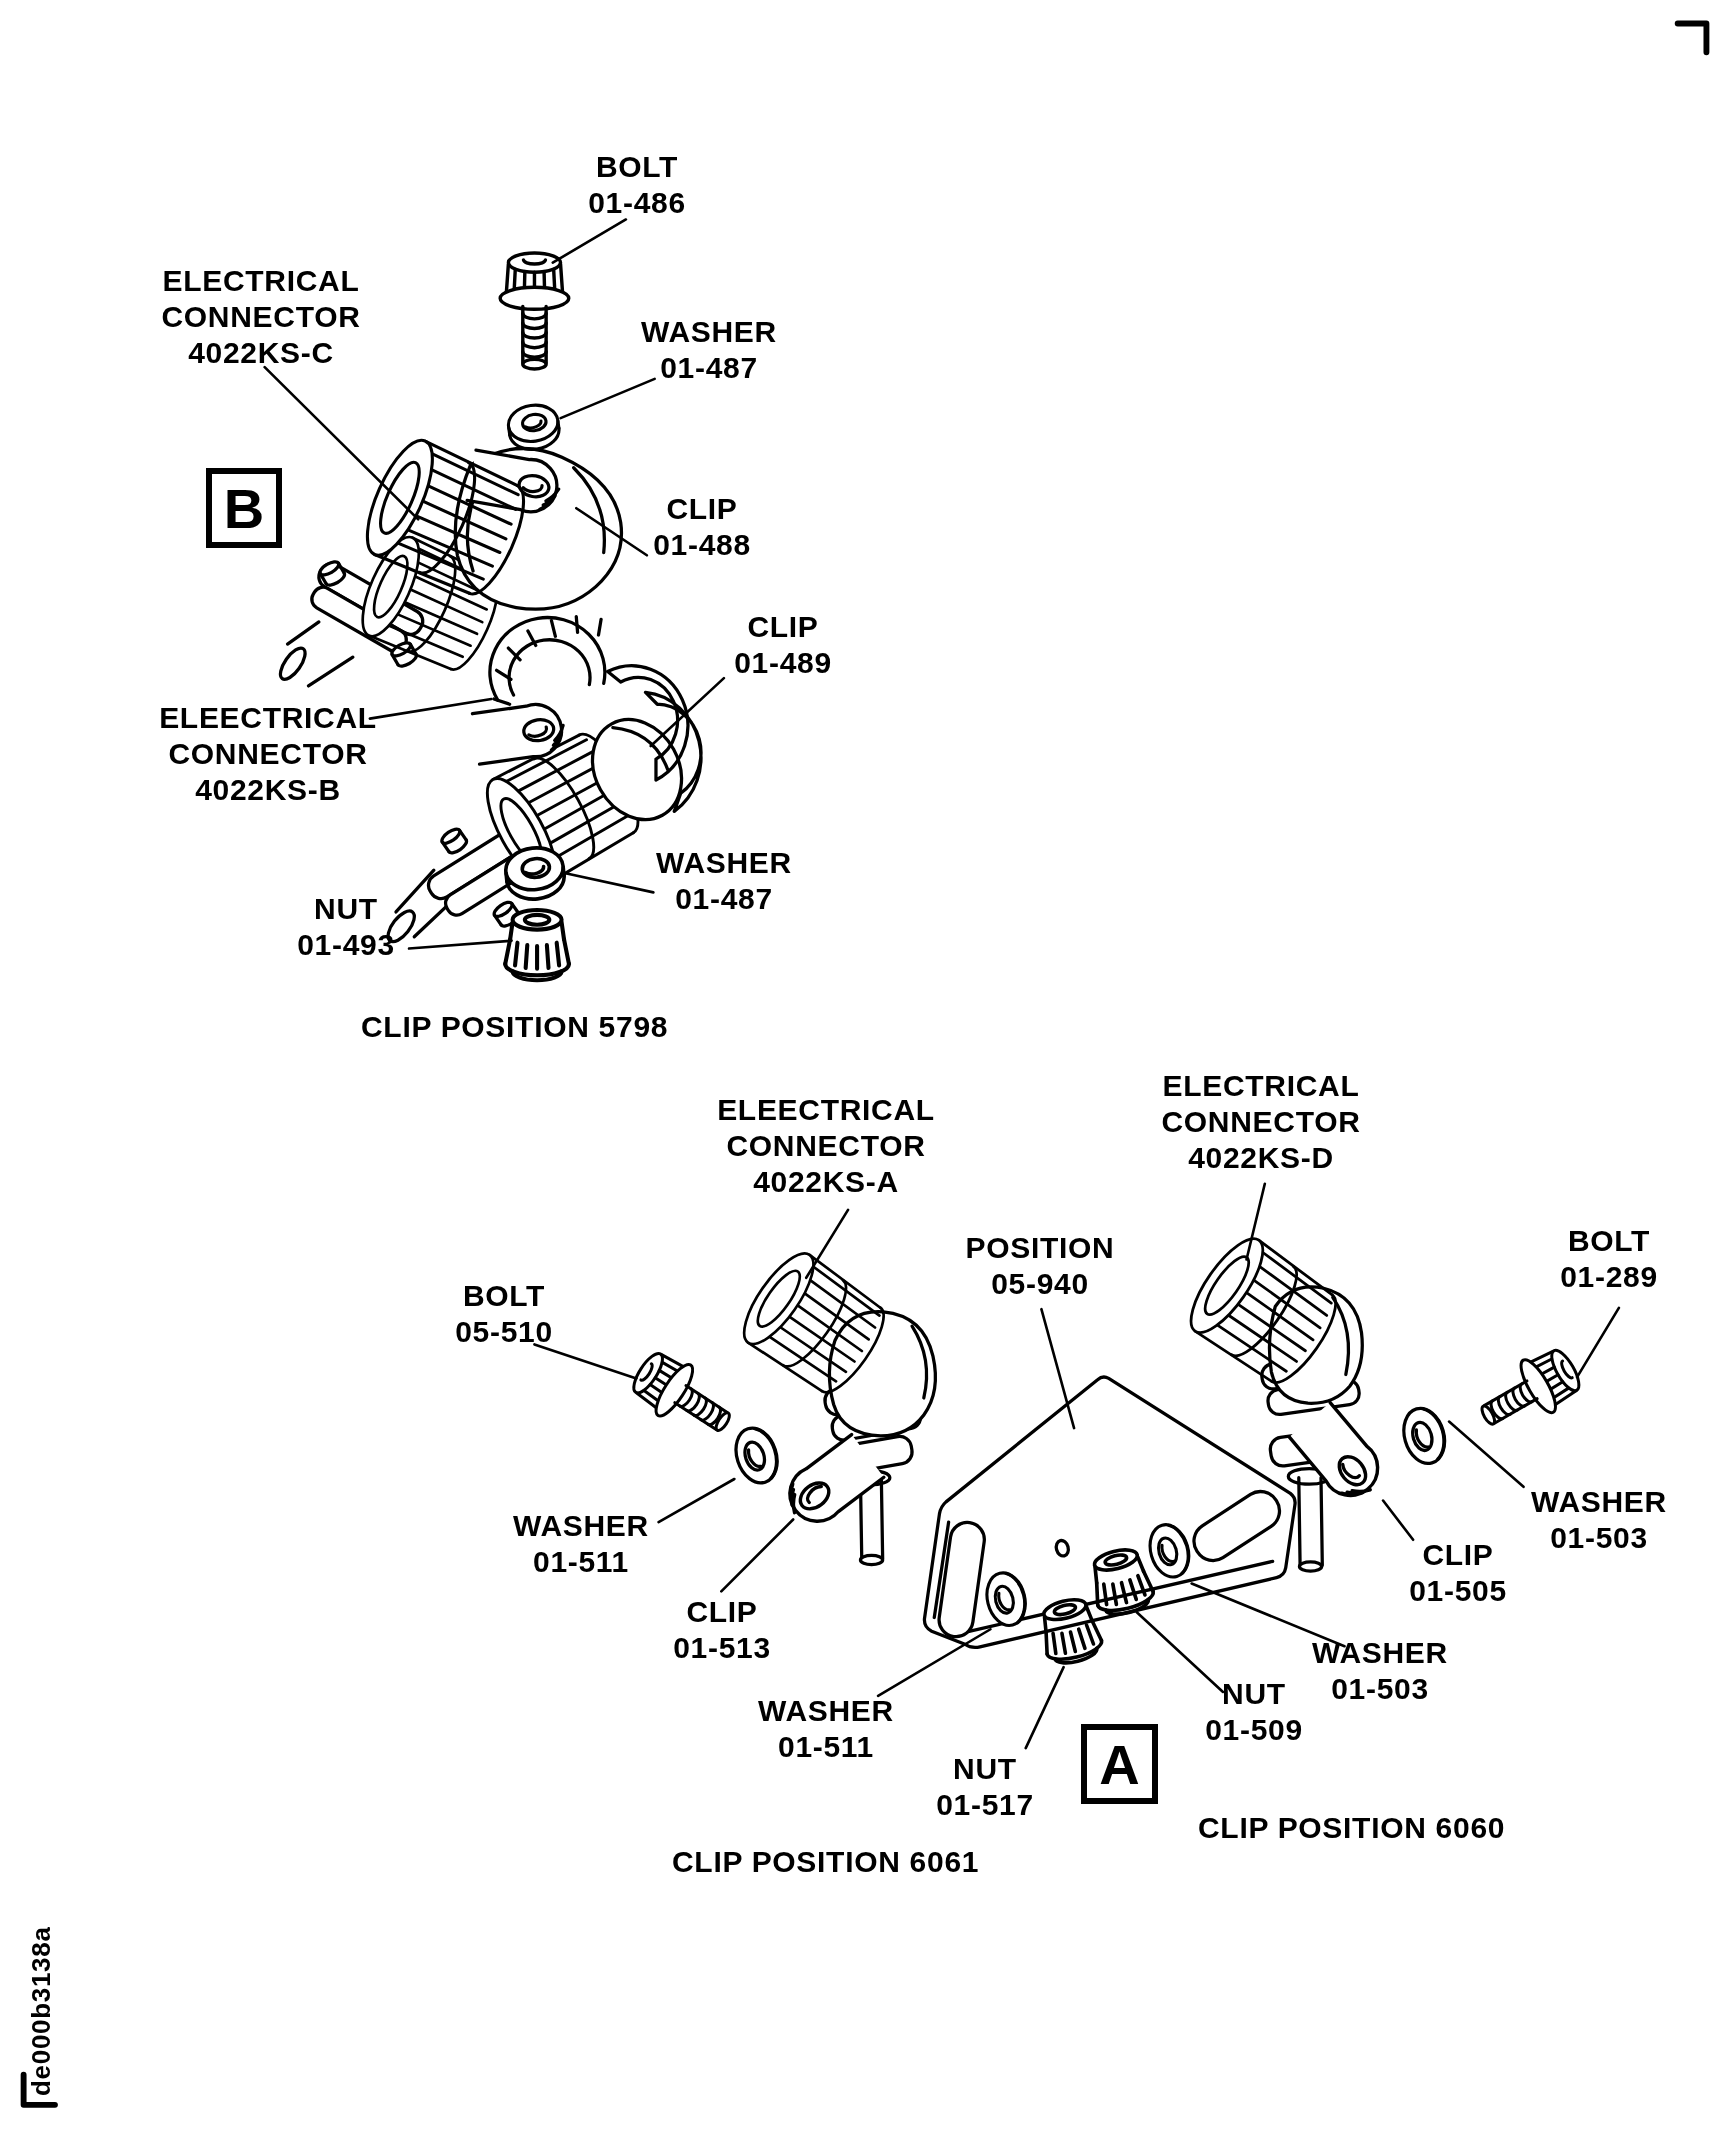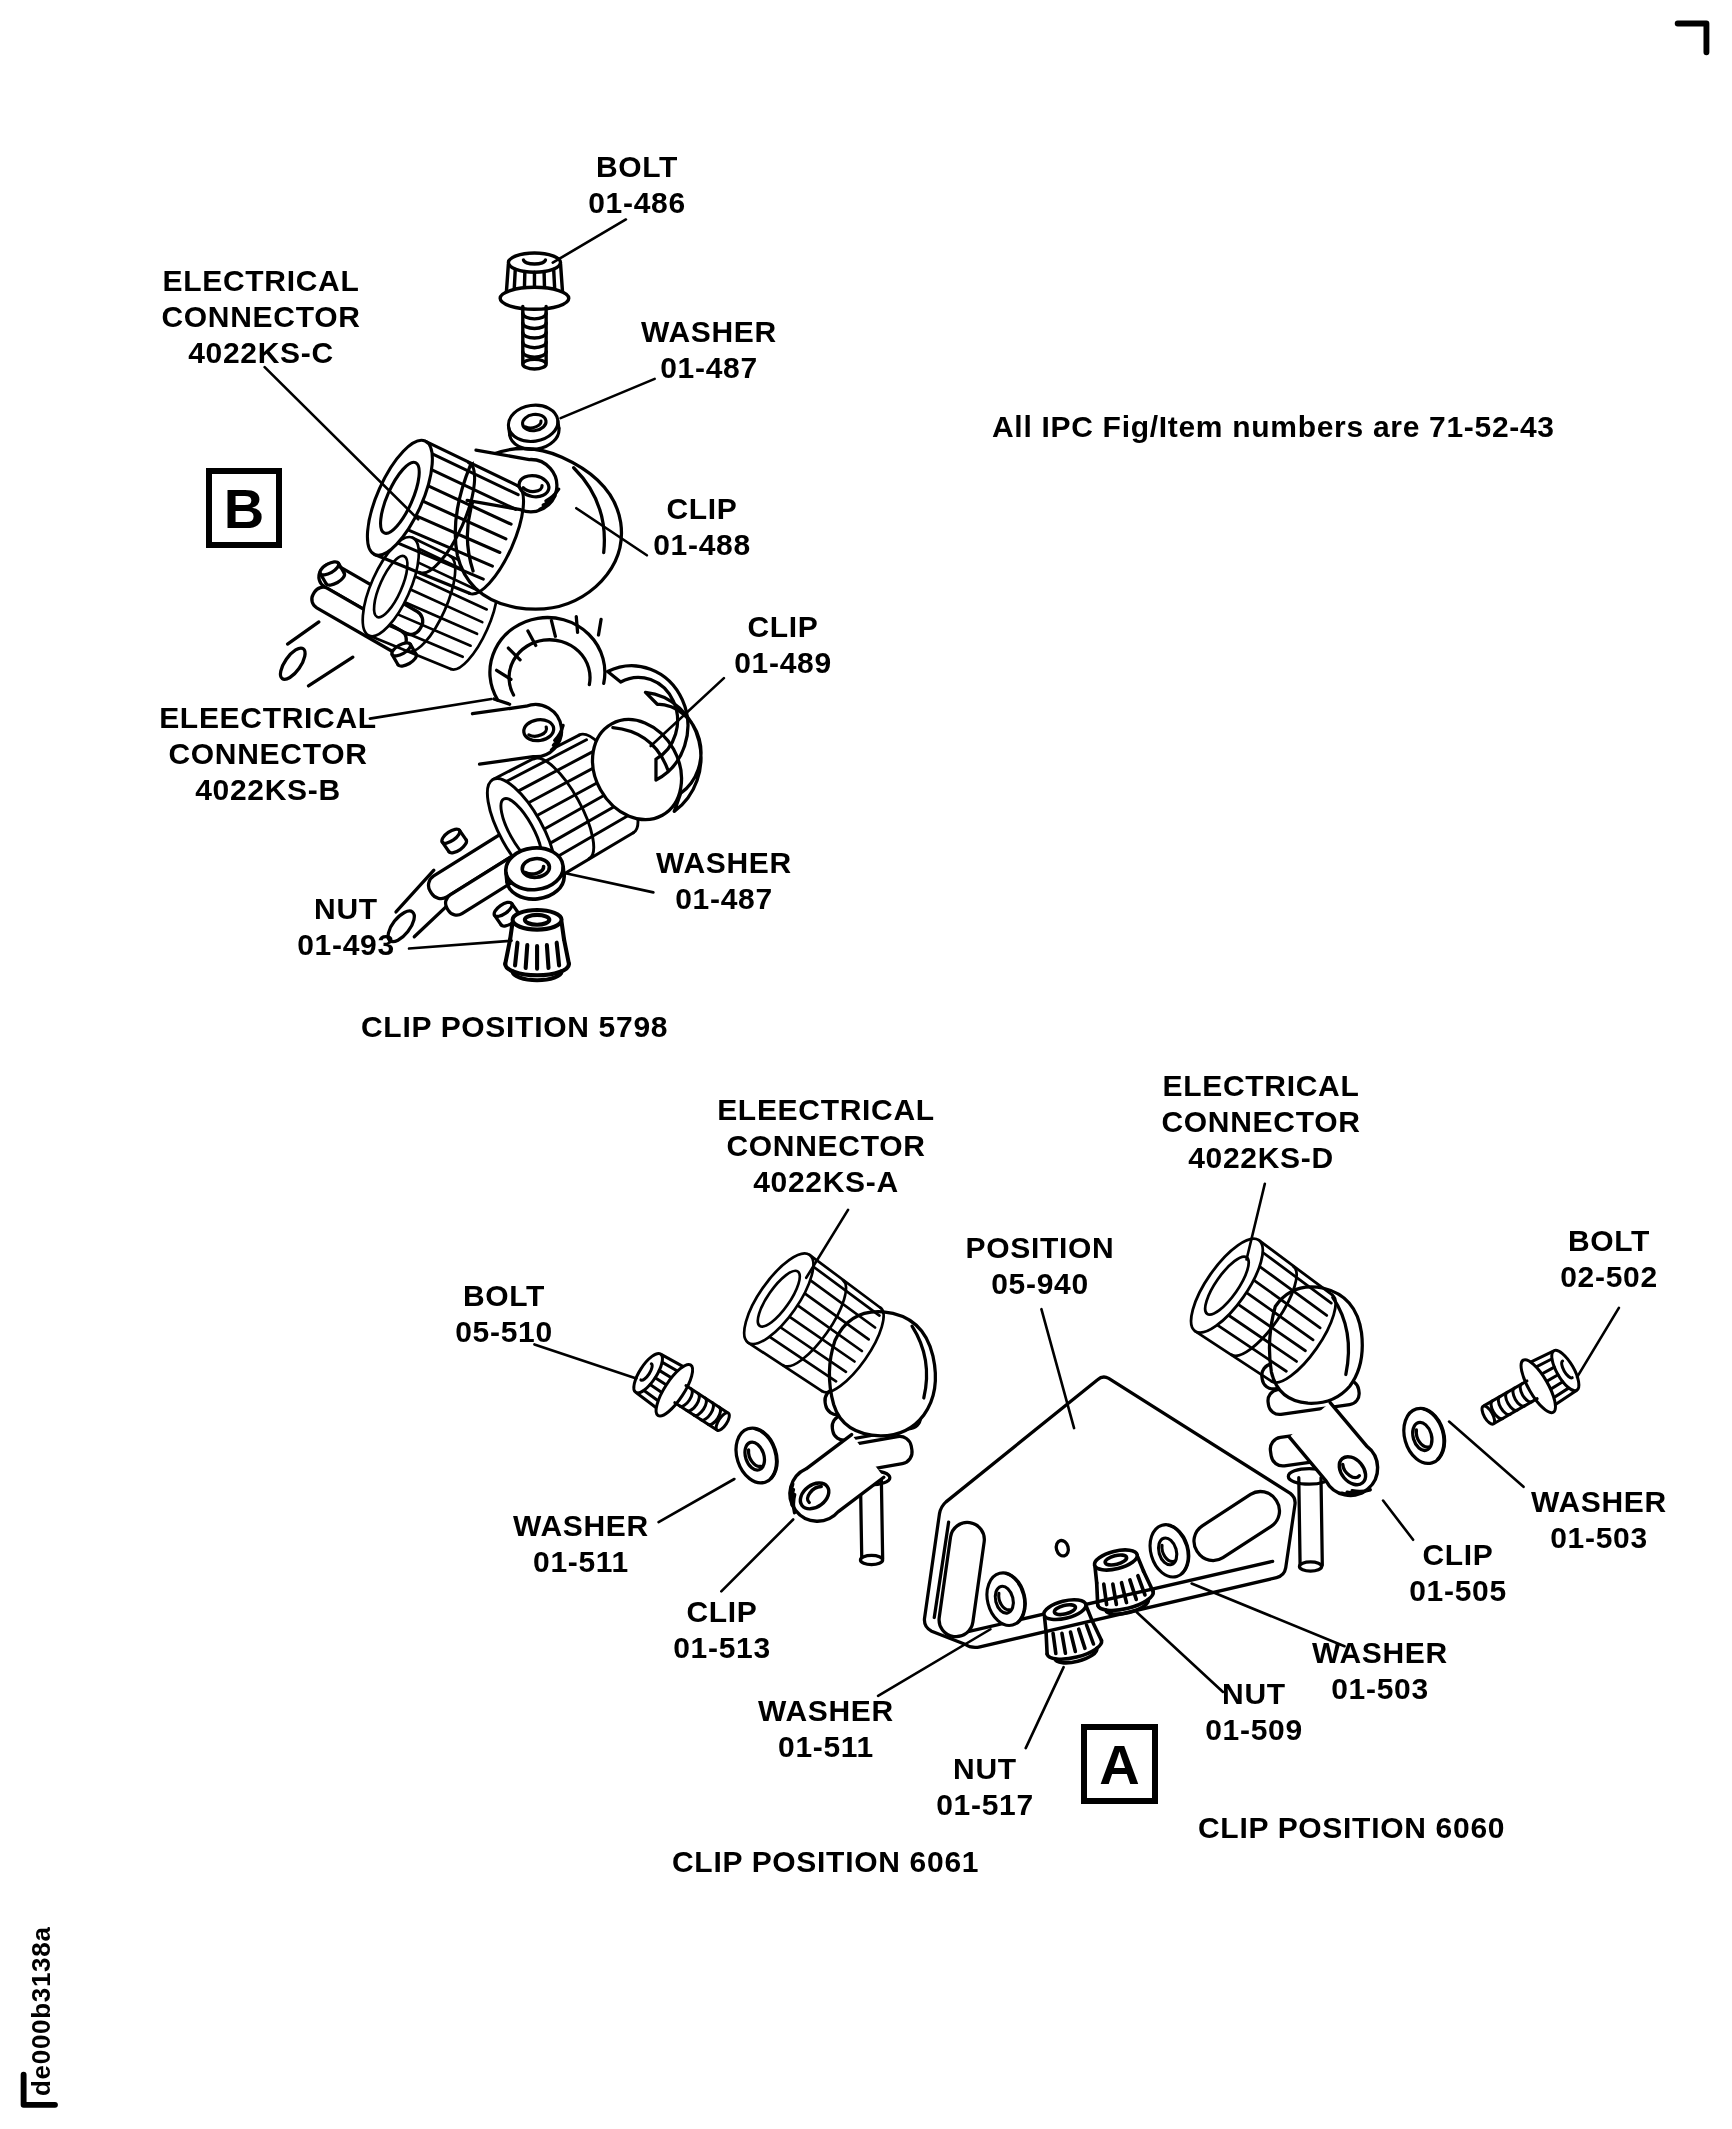--- a/index.html
+++ b/index.html
@@ -240,21 +240,20 @@
   <div>01-487</div>
 </div>
 
 <div class="part-label" style="left:346px;top:891px">
   <div>NUT</div>
   <div>01-493</div>
 </div>
 
 <div class="caption" style="left:361px;top:1010px">CLIP POSITION 5798</div>
 
-<div class="caption" style="left:992px;top:410px">All IPC Fig/Item numbers are 71-52-43</div>
 
 <div class="marker-box" style="left:206px;top:468px;width:64px;height:68px">
   <span>B</span>
 </div>
 
 <div class="part-label" style="left:826px;top:1092px">
   <div>ELEECTRICAL</div>
   <div>CONNECTOR</div>
   <div>4022KS-A</div>
 </div>
@@ -265,21 +264,21 @@
   <div>4022KS-D</div>
 </div>
 
 <div class="part-label" style="left:1040px;top:1230px">
   <div>POSITION</div>
   <div>05-940</div>
 </div>
 
 <div class="part-label" style="left:1609px;top:1223px">
   <div>BOLT</div>
-  <div>02-502</div>
+  <div>01-289</div>
 </div>
 
 <div class="part-label" style="left:504px;top:1278px">
   <div>BOLT</div>
   <div>05-510</div>
 </div>
 
 <div class="part-label" style="left:581px;top:1508px">
   <div>WASHER</div>
   <div>01-511</div>

